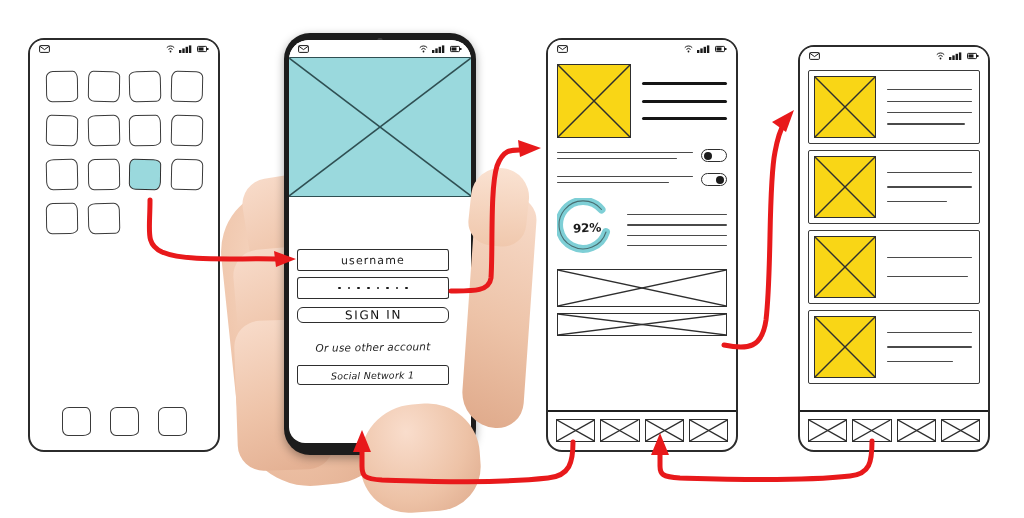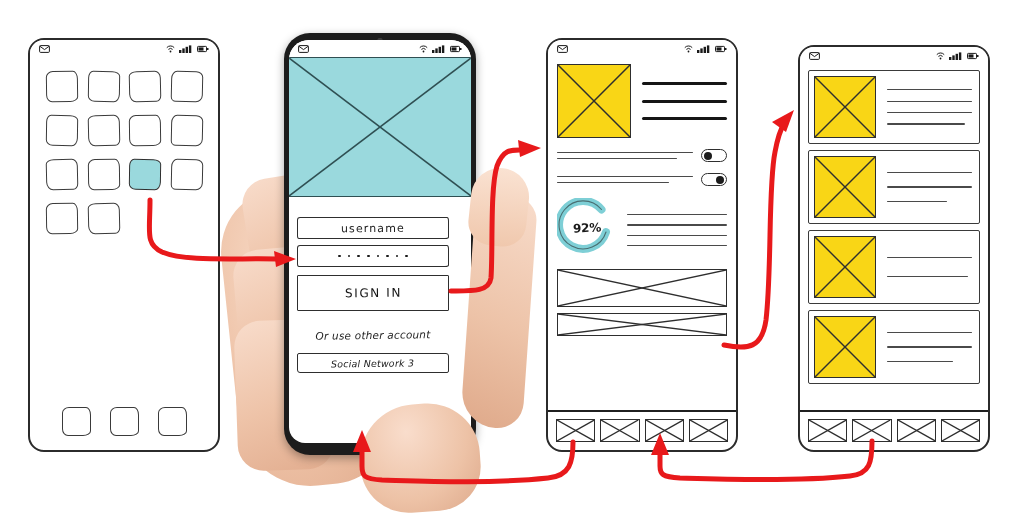--- a/index.html
+++ b/index.html
@@ -180,20 +180,21 @@
     flex: 0 0 auto;
     border-top: 1.5px solid #2f4f52;
     border-bottom: 1.5px solid #2f4f52;
   }
   .login-body {
     flex: 1;
     padding: 20px 22px 0 8px;
     display: flex;
     flex-direction: column;
     gap: 6px;
+    margin-top: 32px;
   }
   .sketch-box {
     border: 1.7px solid #2e2e2e;
     background: #fff;
     display: flex;
     align-items: center;
     justify-content: center;
     font-family: "DejaVu Sans", sans-serif;
   }
   .field {
@@ -207,23 +208,23 @@
     transform: rotate(-0.5deg);
   }
   .pw-dots {
     display: flex; gap: 7px; align-items: center;
   }
   .pw-dots i {
     width: 2.6px; height: 2.6px; background: #1a1a1a; border-radius: 50%;
     display: block;
   }
   .btn-signin {
-    height: 36px;
+    height: 16px;
     margin-top: 2px;
-    border-radius: 1px;
+    border-radius: 6px;
   }
   .btn-signin span {
     font-size: 12px;
     letter-spacing: 1.6px;
     color: #141414;
     transform: rotate(-0.6deg);
   }
   .other-label {
     margin-top: 12px;
     font-size: 10.5px;
@@ -495,21 +496,21 @@
           </div>
 
           <div class="sketch-box btn-signin">
             <span>SIGN IN</span>
           </div>
 
           <div class="other-label">Or use other account</div>
 
           <div class="social-list">
             <div class="sketch-box social-btn">
-              <span>Social Network 3</span>
+              <span>Social Network 1</span>
             </div>
           </div>
         </div>
       </div>
     </div>
 
     <div class="thumb-side"></div>
     <div class="thumb-tip"></div>
     <div class="knuckle"></div>
   </div>

